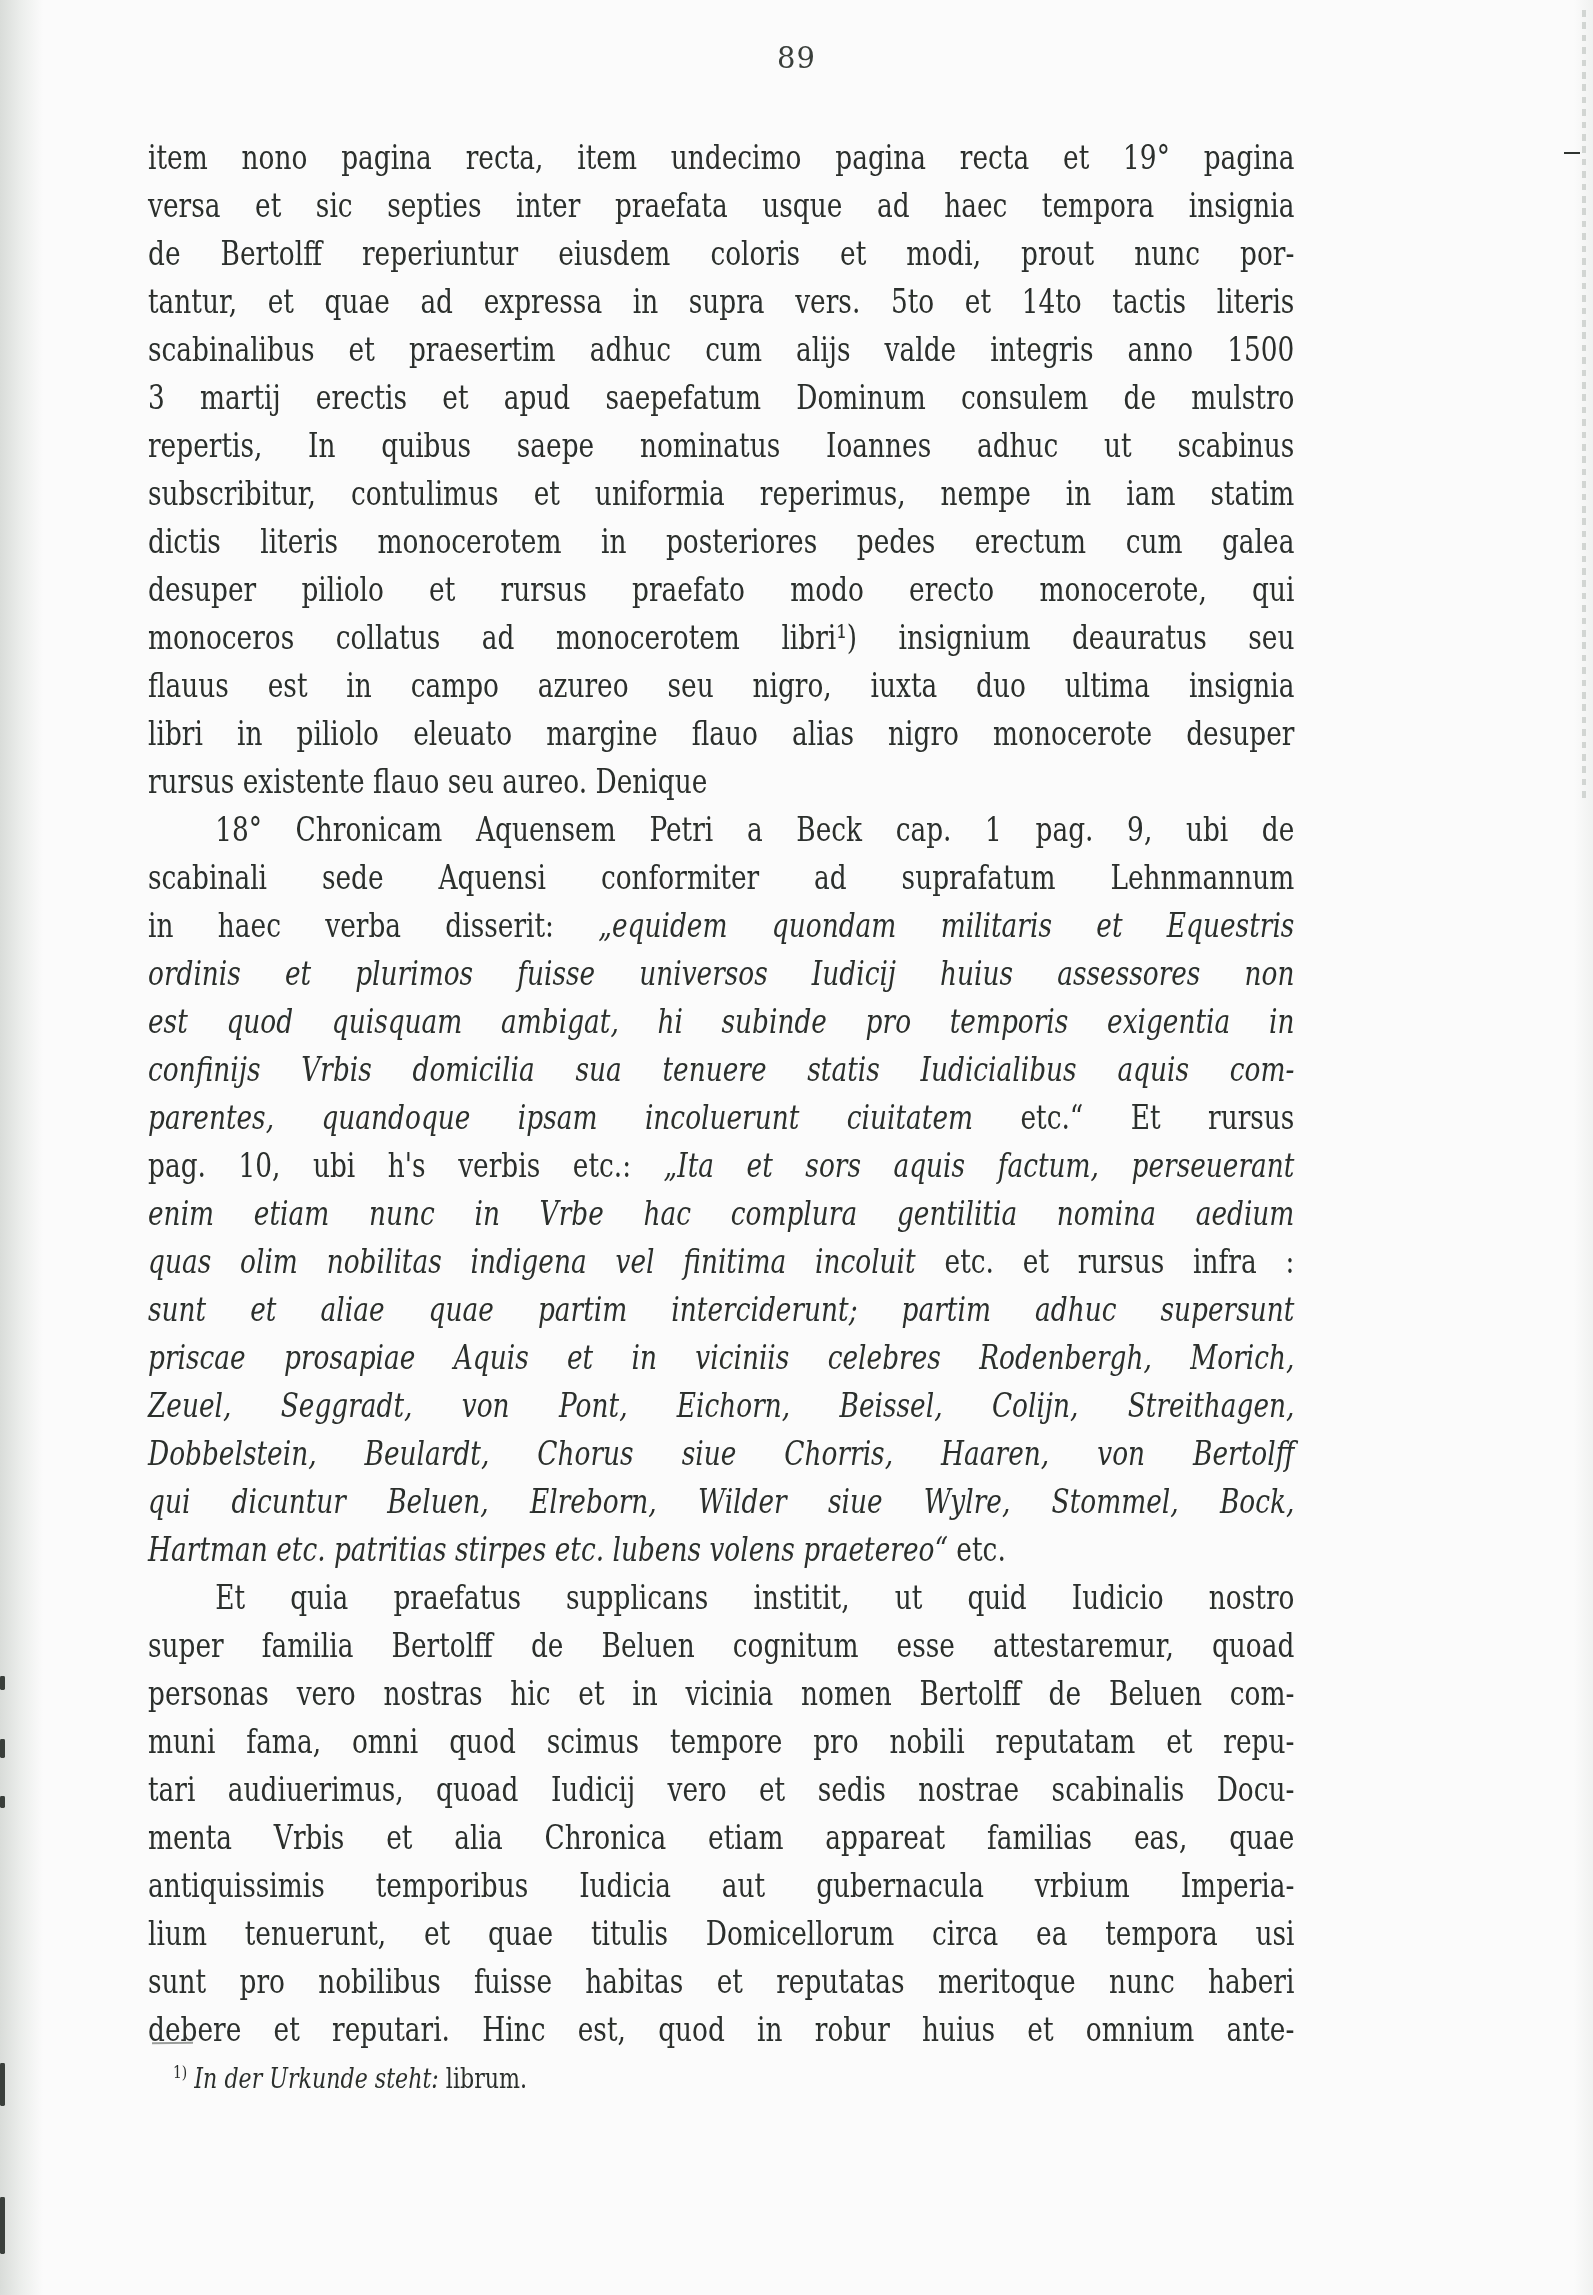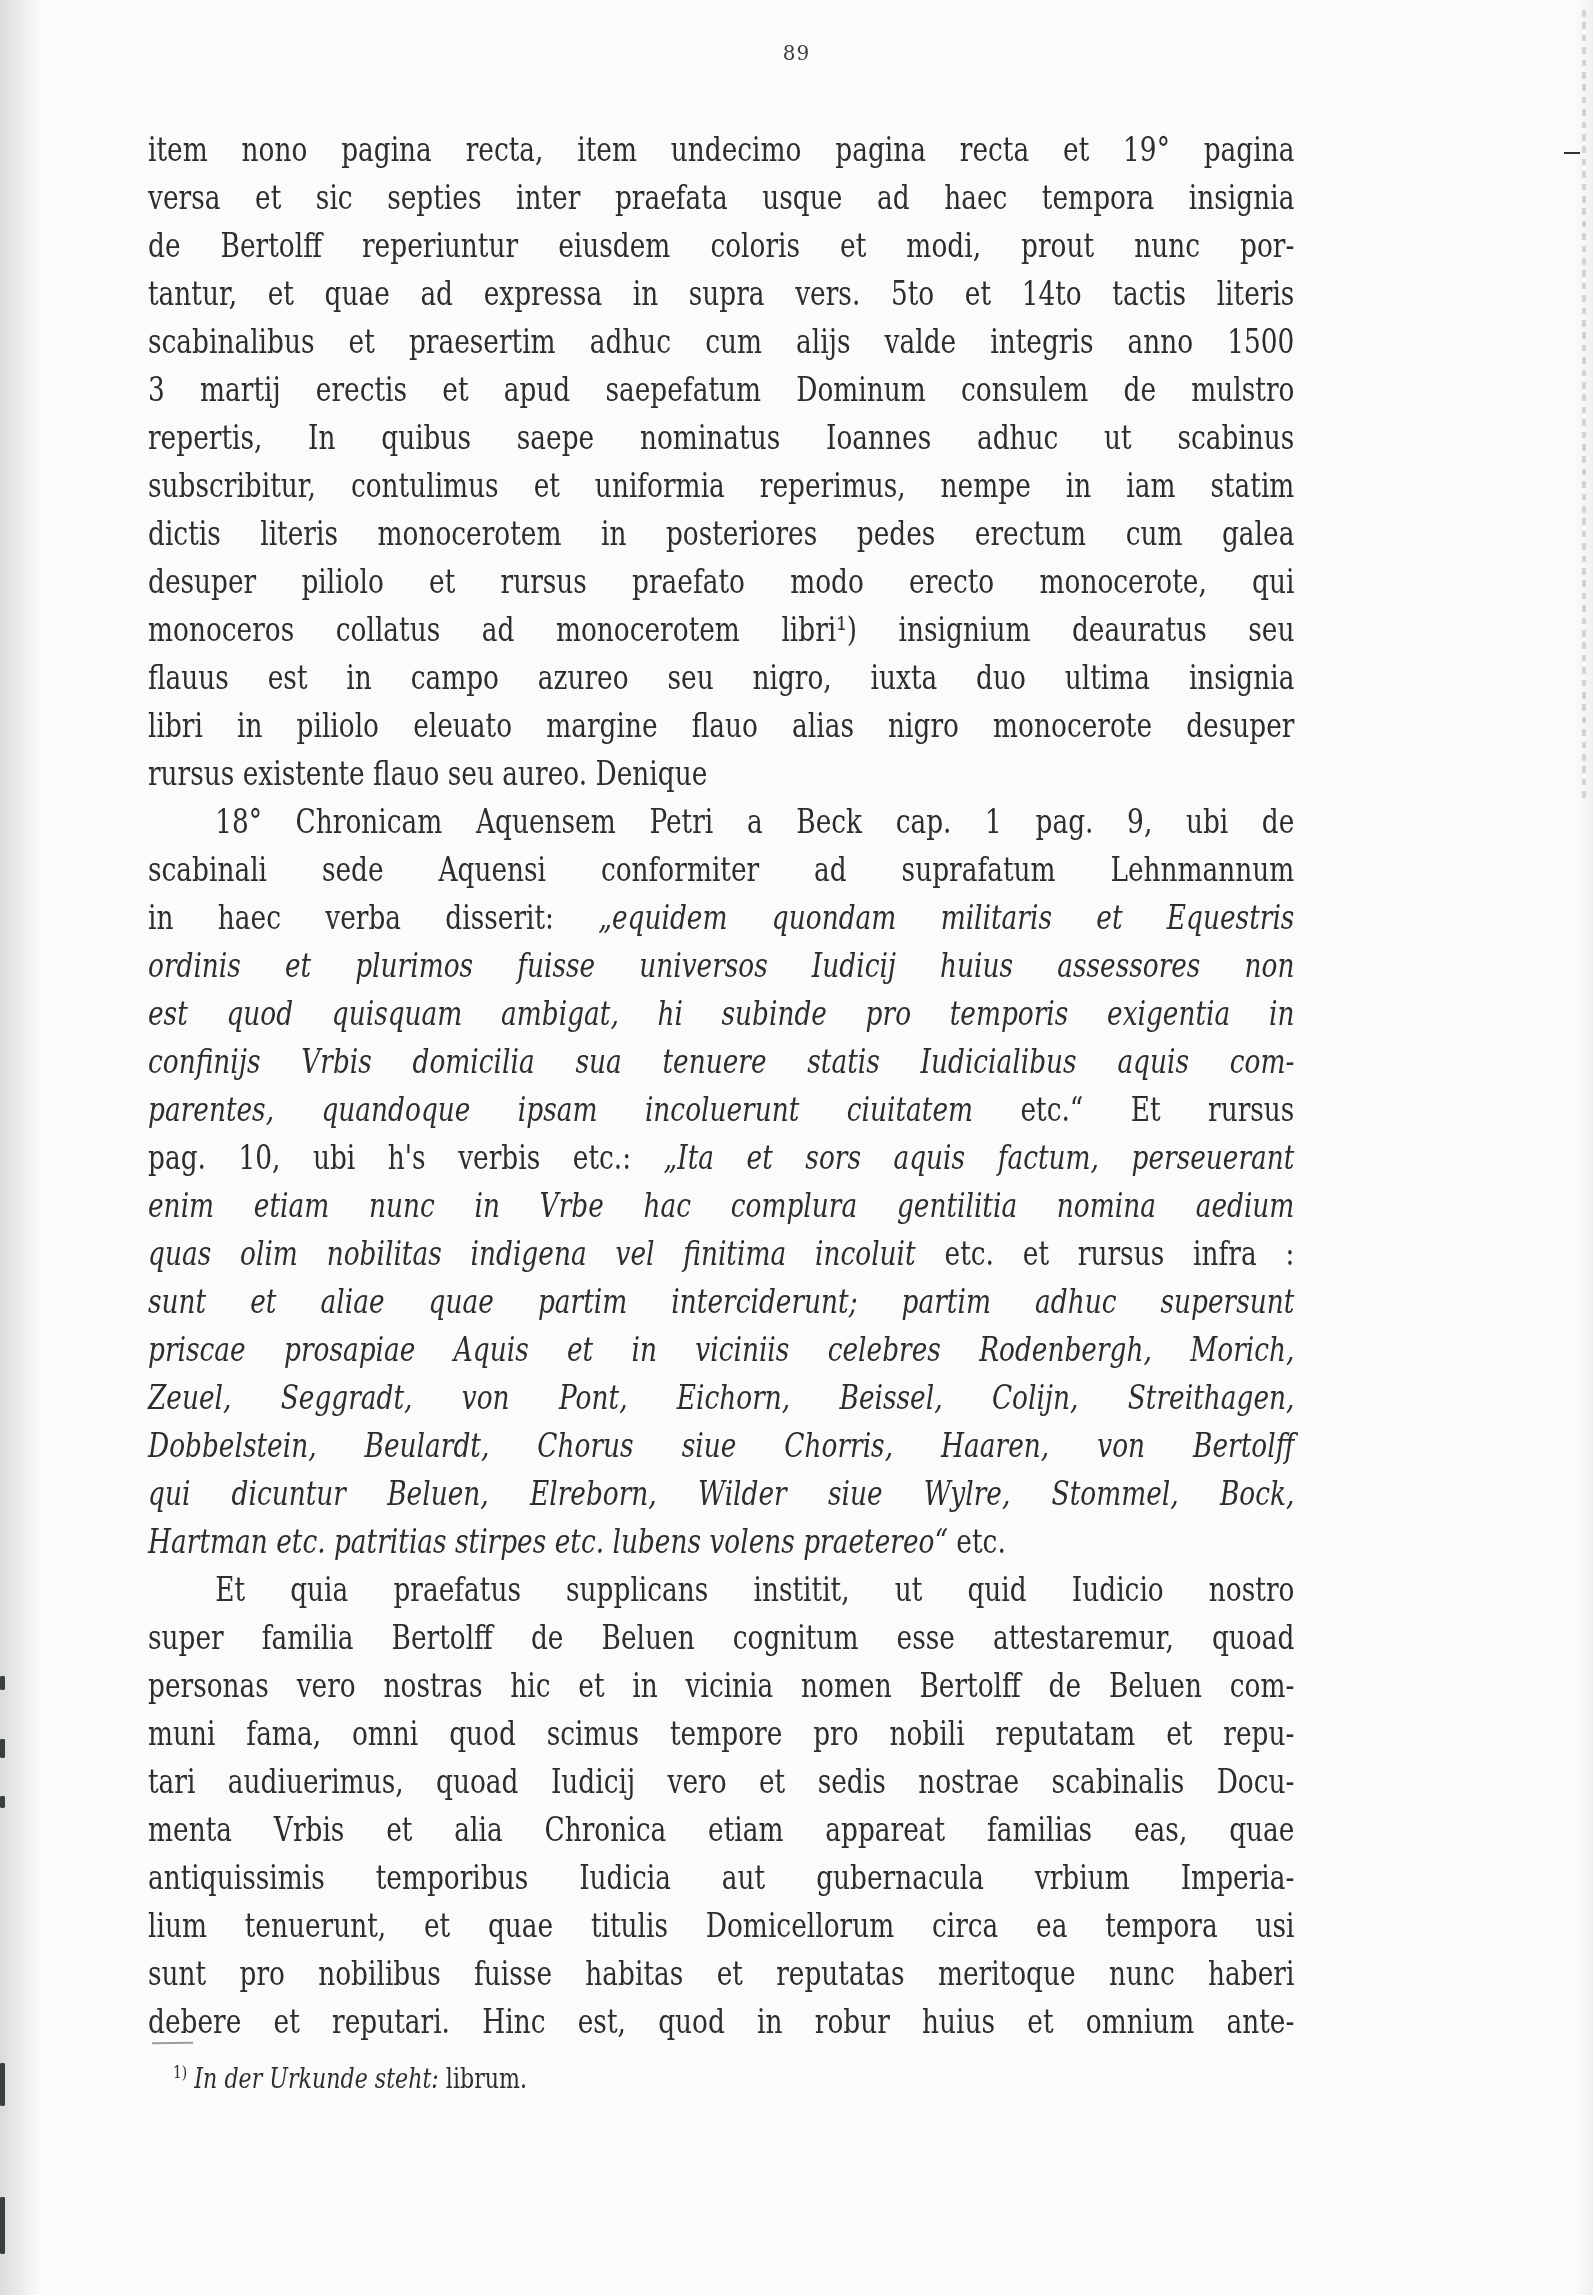--- a/index.html
+++ b/index.html
@@ -24,24 +24,24 @@
   .scan-right .bleed {
     position: absolute; right: 6.7px; top: 9.6px; width: 4.8px; height: 788px;
     background: repeating-linear-gradient(to bottom, #c9cdca 0 6.7px, transparent 6.7px 12.4px);
     opacity: .8;
   }
   .scan-right .tick {
     position: absolute; right: 13.4px; top: 152px; width: 16px; height: 2.4px; background: #2f3430;
   }
   .page-number {
     position: absolute; top: 41px; left: 0; width: 1593px; text-align: center;
-    font-size: 20px; letter-spacing: 1px; color: #3a3f3b;
+    font-size: 29px; letter-spacing: 1px; color: #3a3f3b;
   }
   .text-block {
-    position: absolute; left: 148px; top: 126px; width: 1146px;
+    position: absolute; left: 148px; top: 134px; width: 1146px;
   }
   .line {
     height: 48px; line-height: 48px;
     font-size: 33px;
     white-space: nowrap;
     text-align: justify;
     text-align-last: justify;
     transform: scaleX(0.80);
     transform-origin: left center;
     width: 1433px;

